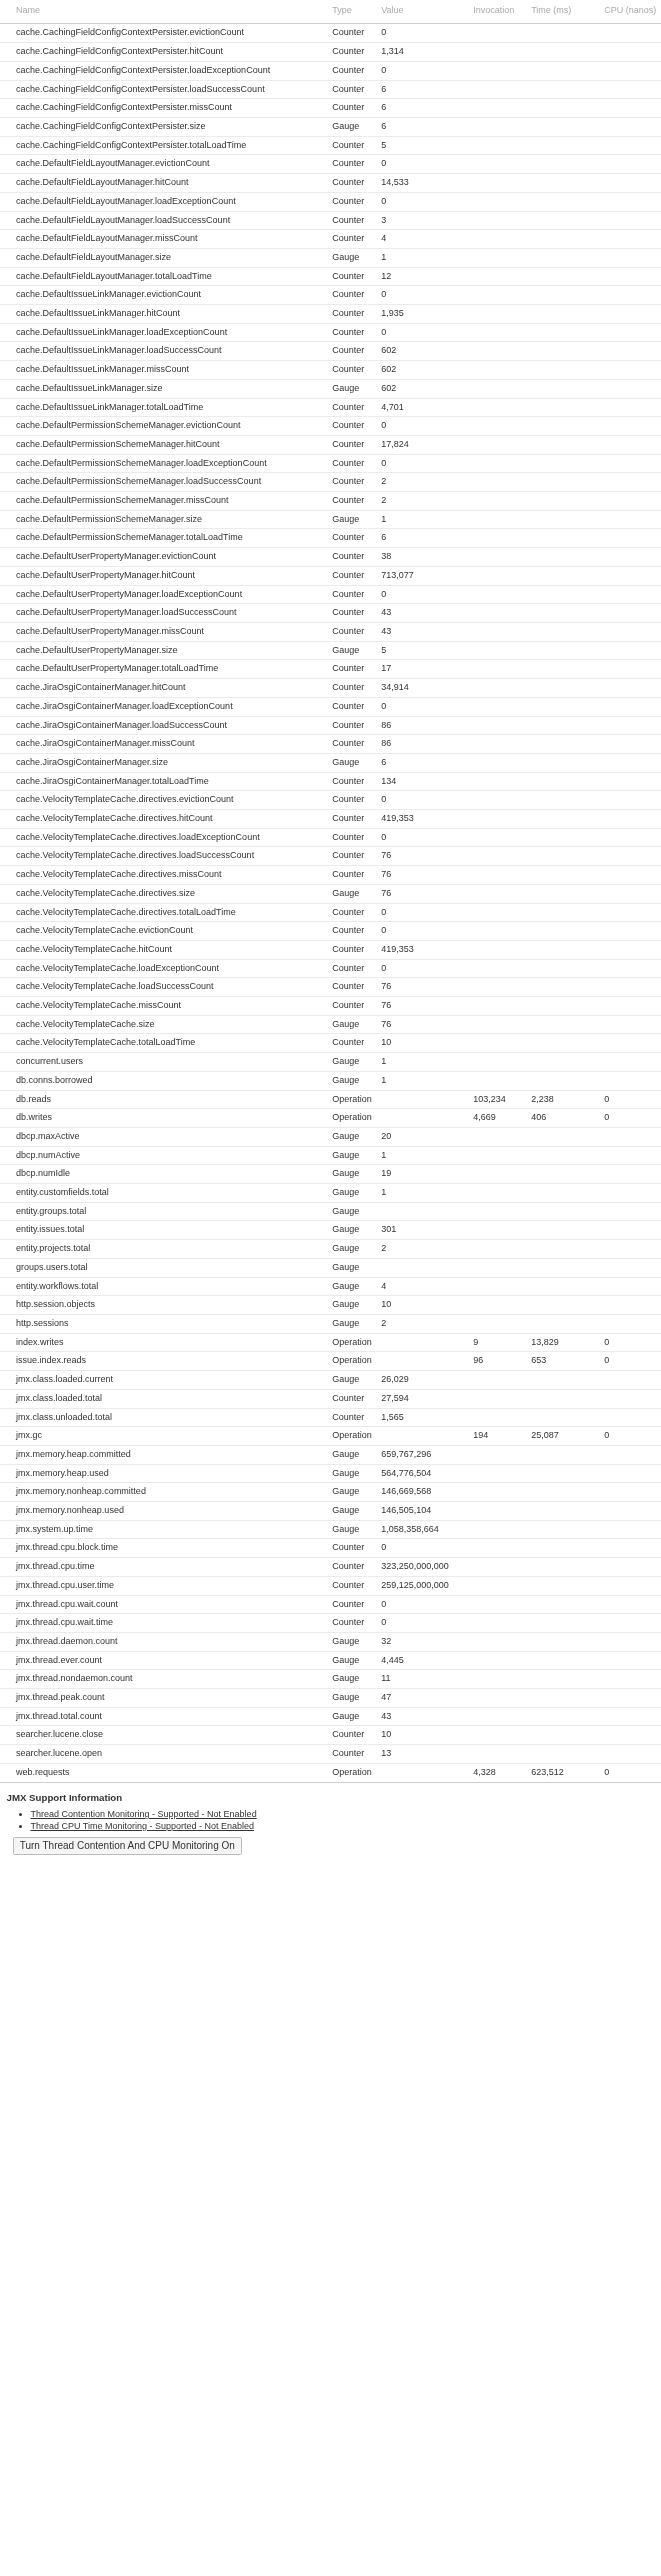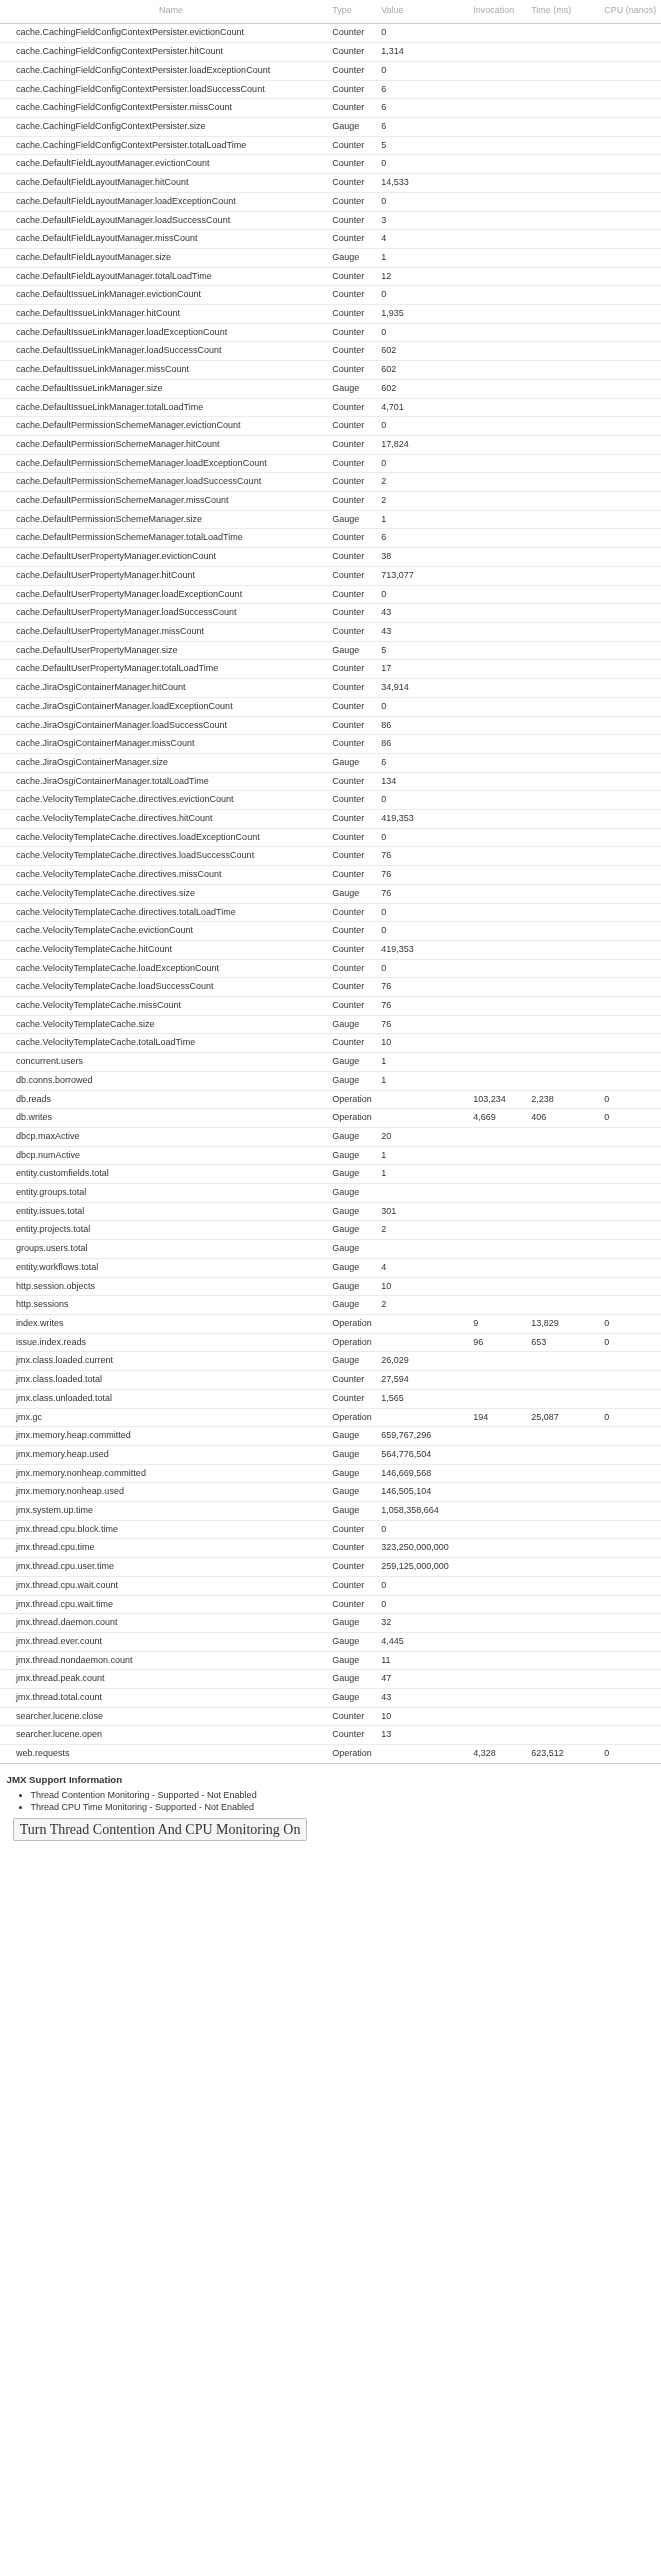--- a/index.html
+++ b/index.html
@@ -33,21 +33,21 @@
   table.metrics thead th {
     font-weight: normal;
     color: #aaaaaa;
     text-align: left;
     vertical-align: top;
     padding: 4.9px 3.2px 8px 3.2px;
     font-size: 9px;
     line-height: 10.6px;
     border-bottom: 0.8px solid #cccccc;
   }
-  table.metrics thead th.th-name { padding-left: 16px; text-align: center; }
+  table.metrics thead th.th-name { padding-left: 16px; }
   table.metrics tbody td {
     padding: 4px 3.2px 4px 3.2px;
     border-bottom: 0.8px solid #ebebeb;
     vertical-align: top;
     line-height: 9.7px;
     font-size: 9px;
     color: #333333;
     white-space: nowrap;
     overflow: hidden;
   }
@@ -65,24 +65,25 @@
   }
   .support ul {
     margin: 3.2px 0 4.9px 0;
     padding-left: 24px;
     list-style: disc;
   }
   .support li {
     font-size: 9px;
     line-height: 12px;
     color: #333333;
+    text-decoration: underline;
   }
   .support button {
-    font-family: Liberation Serif, serif;
-    font-size: 14px;
+    font-family: Liberation Sans, sans-serif;
+    font-size: 10px;
     color: #333333;
     background: #f5f5f5;
     border: 0.8px solid #bbbbbb;
     border-radius: 1.6px;
     padding: 2.4px 5.7px;
     margin-left: 6.5px;
     cursor: pointer;
   }
 </style>
 </head>
@@ -592,20 +593,28 @@
         </tr>
         <tr>
           <td class="td-name">dbcp.numActive</td>
           <td>Gauge</td>
           <td>1</td>
           <td></td>
           <td></td>
           <td></td>
         </tr>
         <tr>
+          <td class="td-name">dbcp.numIdle</td>
+          <td>Gauge</td>
+          <td>19</td>
+          <td></td>
+          <td></td>
+          <td></td>
+        </tr>
+        <tr>
           <td class="td-name">entity.customfields.total</td>
           <td>Gauge</td>
           <td>1</td>
           <td></td>
           <td></td>
           <td></td>
         </tr>
         <tr>
           <td class="td-name">entity.groups.total</td>
           <td>Gauge</td>

